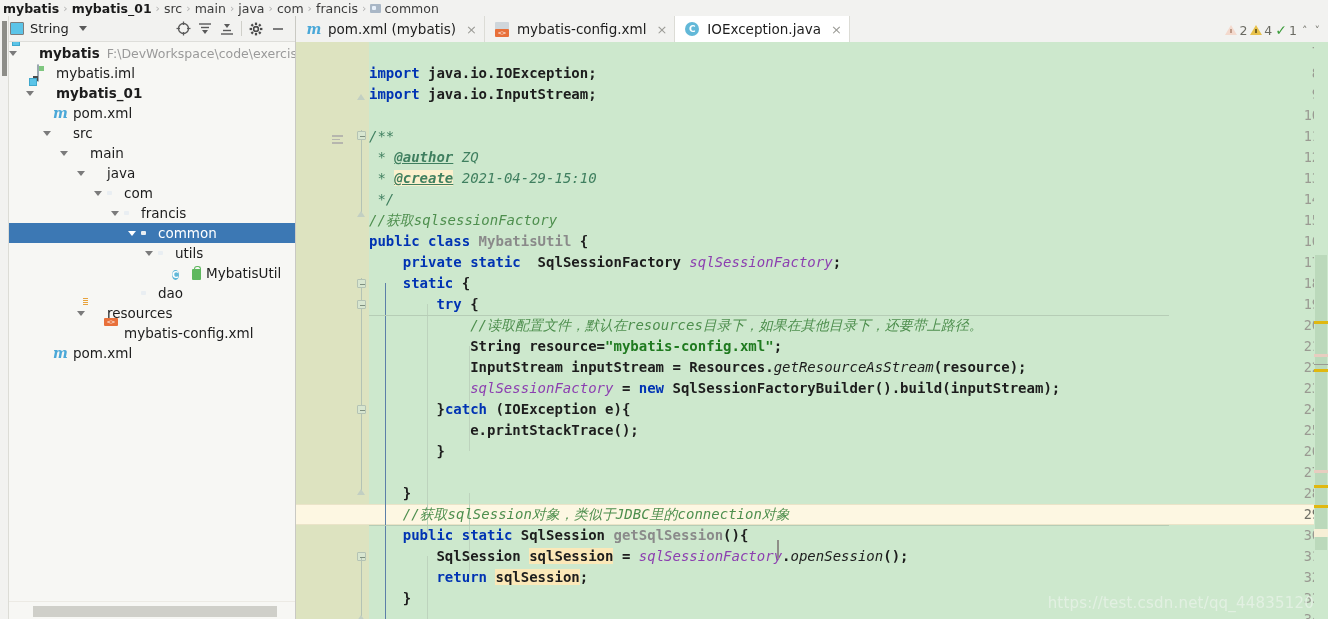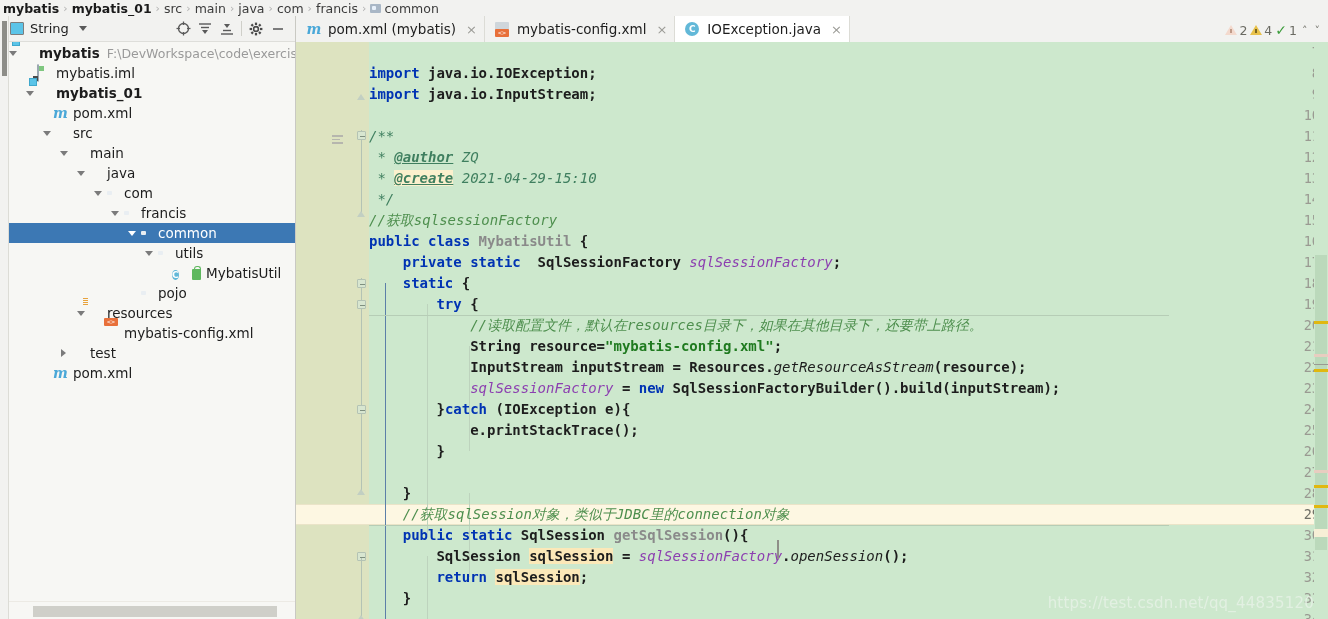--- a/index.html
+++ b/index.html
@@ -476,39 +476,33 @@
           <span style="display: inline-block; flex: 0 0 159px; width: 159px;"></span>
           <span class="twisty"></span>
           <span class="ico"><span class="ico-class">C</span></span>
           <span class="ico-lock-green" style="margin-right: 5px;"></span>
           <span class="lbl">MybatisUtil</span>
         </div>
         <div class="node">
           <span style="display: inline-block; flex: 0 0 125px; width: 125px;"></span>
           <span class="twisty"></span>
           <span class="ico"><span class="ico-folder pkg"></span></span>
-          <span class="lbl">pojo</span>
+          <span class="lbl">dao</span>
         </div>
         <div class="node">
           <span style="display: inline-block; flex: 0 0 74px; width: 74px;"></span>
           <span class="twisty down"></span>
           <span class="ico"><span class="ico-res"></span></span>
           <span class="lbl">resources</span>
         </div>
         <div class="node">
           <span style="display: inline-block; flex: 0 0 91px; width: 91px;"></span>
           <span class="twisty"></span>
           <span class="ico"><span class="ico-xmlres"></span></span>
           <span class="lbl">mybatis-config.xml</span>
-        </div>
-        <div class="node">
-          <span style="display: inline-block; flex: 0 0 57px; width: 57px;"></span>
-          <span class="twisty right"></span>
-          <span class="ico"><span class="ico-folder"></span></span>
-          <span class="lbl">test</span>
         </div>
         <div class="node">
           <span style="display: inline-block; flex: 0 0 40px; width: 40px;"></span>
           <span class="twisty"></span>
           <span class="ico"><span class="ico-maven">m</span></span>
           <span class="lbl">pom.xml</span>
         </div>
       </div>
 
     <div id="left-hscroll">

